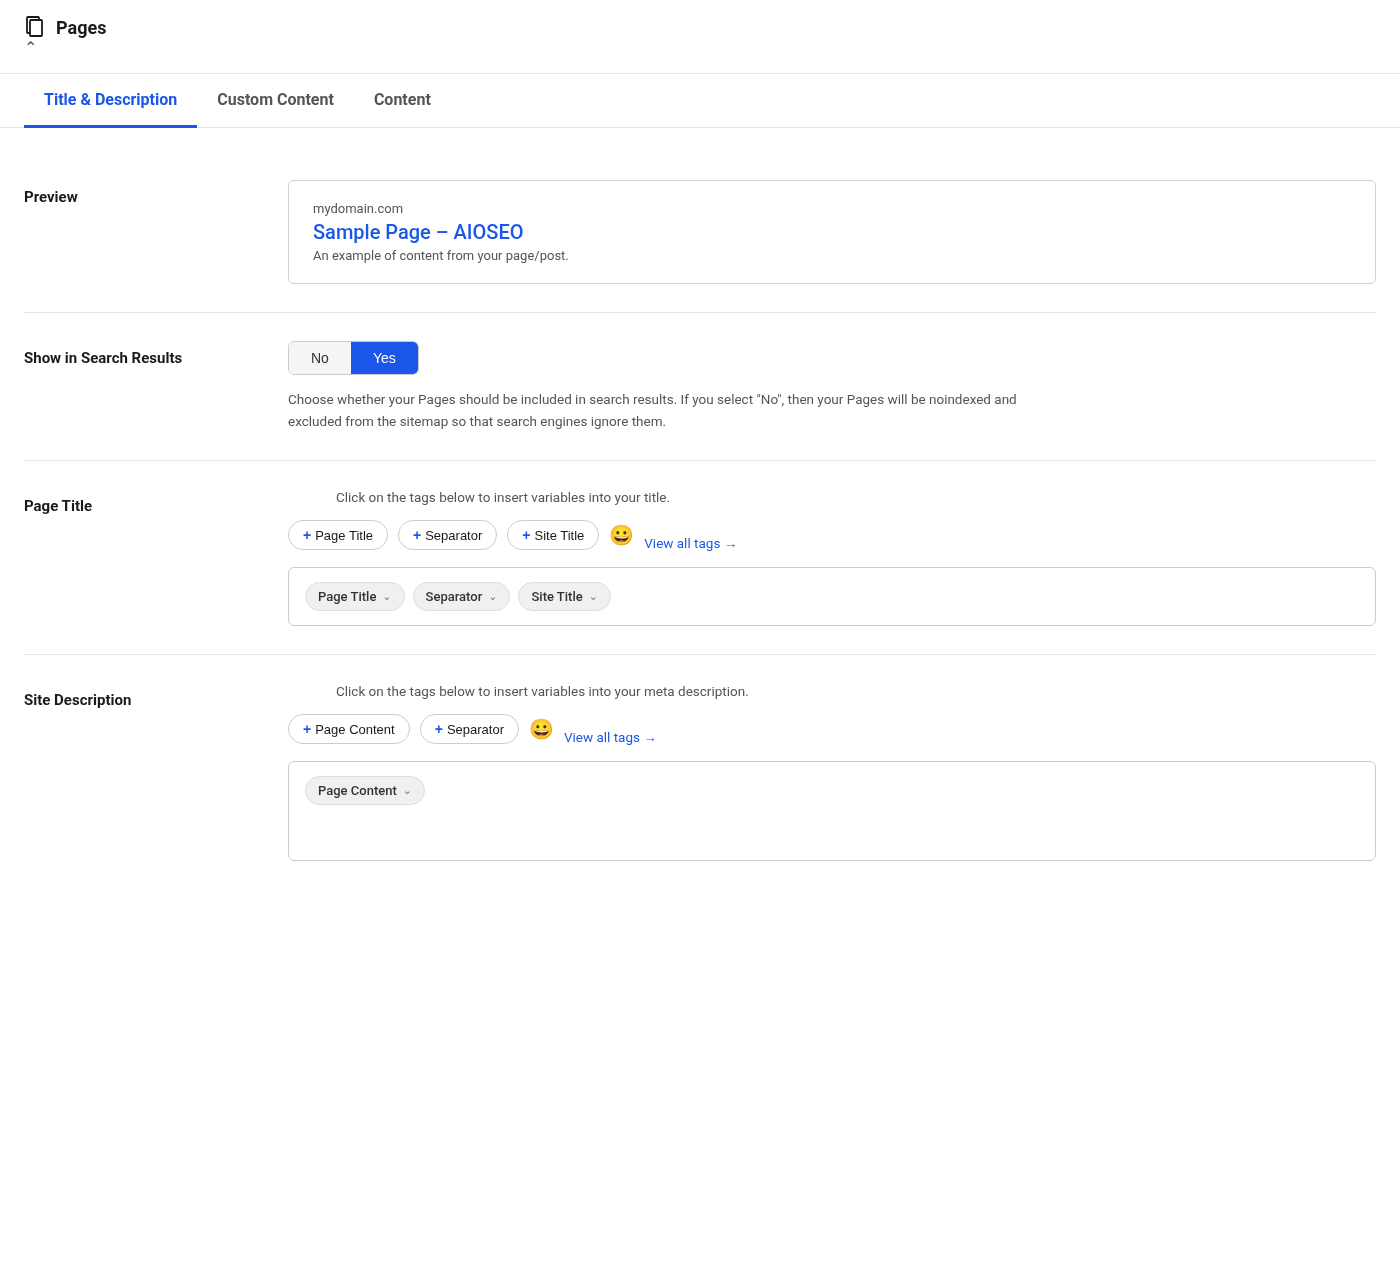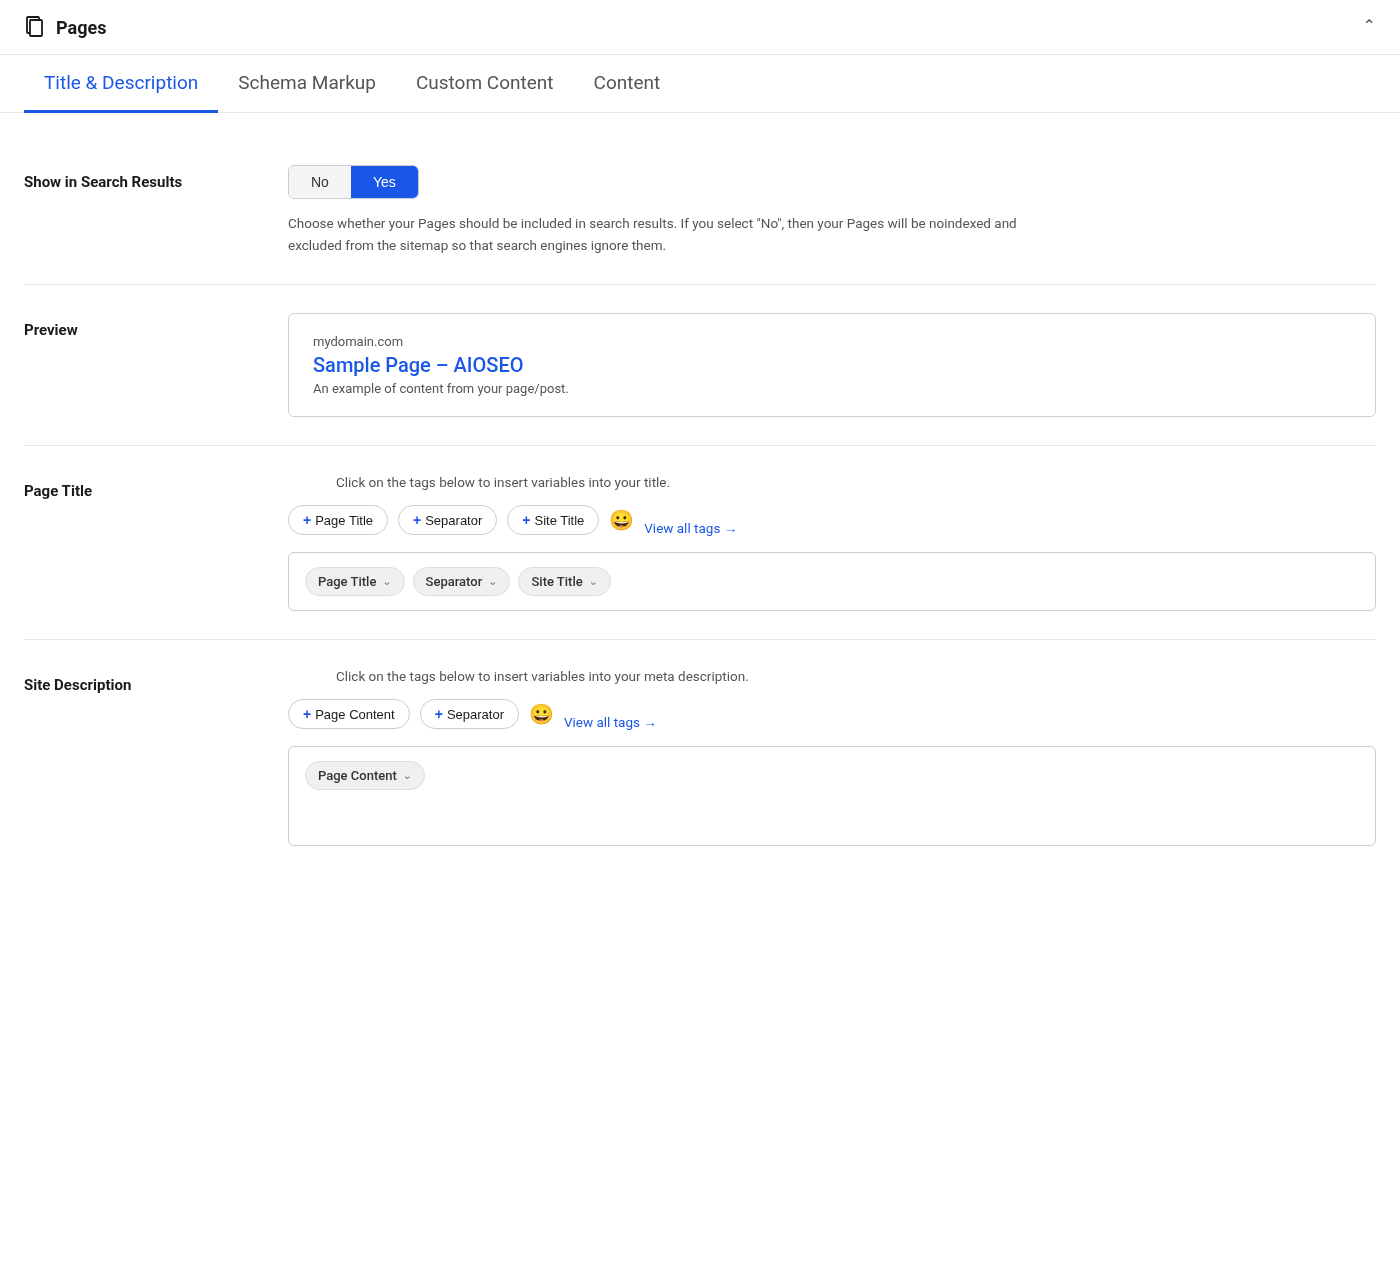--- a/index.html
+++ b/index.html
@@ -10,20 +10,21 @@
       font-size: 14px;
     }
 
     
     .header {
       display: flex;
       align-items: flex-start;
       justify-content: space-between;
       padding: 16px 24px;
       border-bottom: 1px solid #e5e7eb;
+      flex-direction: column;
     }
     .header-left {
       display: flex;
       align-items: center;
       gap: 10px;
     }
     .header-icon {
       width: 22px;
       height: 22px;
     }
@@ -39,22 +40,22 @@
     }
 
     
     .tabs {
       display: flex;
       border-bottom: 1px solid #e5e7eb;
       padding: 0 24px;
     }
     .tab {
       padding: 16px 20px;
-      font-size: 19px;
-      font-weight: 400;
+      font-size: 16px;
+      font-weight: 700;
       color: #555;
       cursor: pointer;
       border-bottom: 3px solid transparent;
       margin-bottom: -1px;
       white-space: nowrap;
     }
     .tab.active {
       color: #1a57e8;
       border-bottom: 3px solid #1a57e8;
     }
@@ -238,46 +239,45 @@
       <rect x="3" y="1" width="12" height="16" rx="1" stroke="#1a1a1a" stroke-width="1.8" fill="none"></rect>
       <rect x="6" y="4" width="12" height="16" rx="1" stroke="#1a1a1a" stroke-width="1.8" fill="white"></rect>
     </svg>
     <span class="header-title">Pages</span>
   </div>
   <span class="header-chevron">⌃</span>
 </div>
 
 <div class="tabs">
   <div class="tab active">Title &amp; Description</div>
-  <div class="tab">Schema Markup</div>
   <div class="tab">Custom Content</div>
   <div class="tab">Content</div>
 </div>
 
 <div class="content">
-
-  <div class="section-row">
-    <div class="section-label">Show in Search Results</div>
-    <div class="section-content">
-      <div class="toggle-group">
-        <button class="toggle-btn">No</button>
-        <button class="toggle-btn active">Yes</button>
-      </div>
-      <p class="description-text">Choose whether your Pages should be included in search results. If you select "No", then your Pages will be noindexed and excluded from the sitemap so that search engines ignore them.</p>
-    </div>
-  </div>
 
   <div class="section-row">
     <div class="section-label">Preview</div>
     <div class="section-content">
       <div class="preview-box">
         <div class="preview-domain">mydomain.com</div>
         <div class="preview-title">Sample Page – AIOSEO</div>
         <div class="preview-desc">An example of content from your page/post.</div>
       </div>
+    </div>
+  </div>
+
+  <div class="section-row">
+    <div class="section-label">Show in Search Results</div>
+    <div class="section-content">
+      <div class="toggle-group">
+        <button class="toggle-btn">No</button>
+        <button class="toggle-btn active">Yes</button>
+      </div>
+      <p class="description-text">Choose whether your Pages should be included in search results. If you select "No", then your Pages will be noindexed and excluded from the sitemap so that search engines ignore them.</p>
     </div>
   </div>
 
   <div class="section-row">
     <div class="section-label">Page Title</div>
     <div class="section-content">
       <p class="tag-insert-text">Click on the tags below to insert variables into your title.</p>
       <div class="tags-row">
         <button class="tag-btn">
           <span class="plus">+</span>

